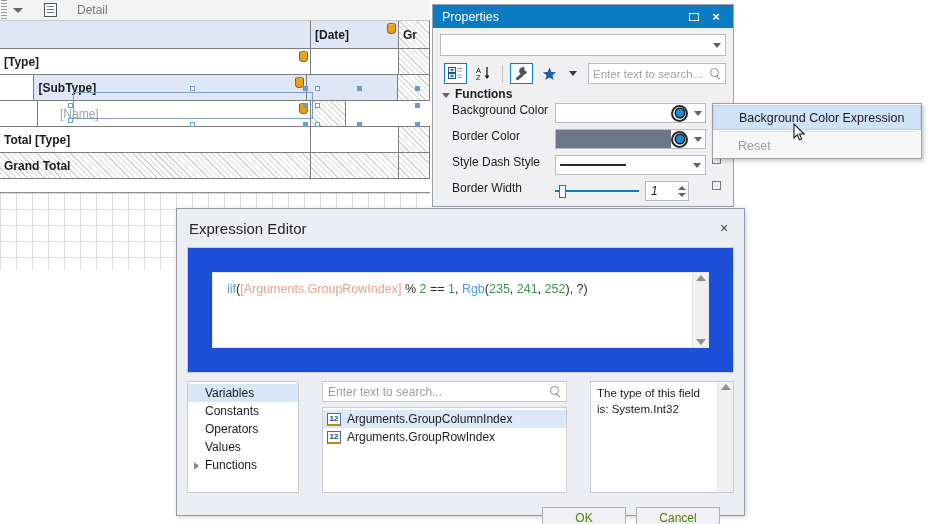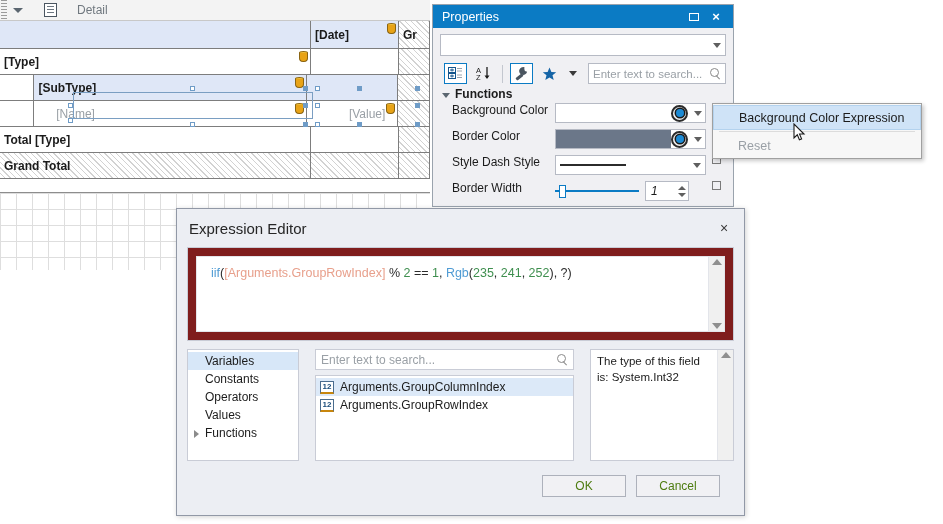--- a/index.html
+++ b/index.html
@@ -217,21 +217,21 @@
   }
   .ed-title {
     height: 38px; display: flex; align-items: center; padding: 0 10px 0 12px;
     font-size: 15px; color: #262626;
   }
   .ed-title .spacer { flex: 1; }
   .ed-close { font-size: 14px; color: #3a3a3a; width: 20px; text-align: center; }
   .ed-inner { margin: 0 10px; }
 
   .ed-exprwrap {
-    background: #7f1d1d; border: 1px solid #c9ccd6; padding: 8px;
+    background: #1d4ed8; border: 1px solid #c9ccd6; padding: 24px;
   }
   .ed-exprbox {
     background: #ffffff; border: 1px solid #e3e5ea;
     height: 76px; position: relative; display: flex;
   }
   .ed-exprtext {
     flex: 1; padding: 8px 6px 0 14px; font-size: 12.5px; line-height: 1.4;
     white-space: pre;
   }
   .sx-fn { color: #4f9bd4; }
@@ -242,21 +242,21 @@
 
   .vscroll {
     width: 16px; background: #f0f0f0; border-left: 1px solid #e3e5ea;
     display: flex; flex-direction: column; justify-content: space-between; align-items: center;
     padding: 2px 0;
   }
   .vscroll .up, .vscroll .dn { width: 0; height: 0; border-left: 5px solid transparent; border-right: 5px solid transparent; }
   .vscroll .up { border-bottom: 6px solid #8f8f8f; }
   .vscroll .dn { border-top: 6px solid #8f8f8f; }
 
-  .ed-cols { display: flex; gap: 16px; margin-top: 8px; height: 112px; }
+  .ed-cols { display: flex; gap: 23px; margin-top: 8px; height: 112px; }
   .ed-cat {
     width: 112px; background: #ffffff; border: 1px solid #c9ccd6; padding-top: 2px;
   }
   .cat-item {
     height: 18px; display: flex; align-items: center; padding-left: 17px; font-size: 12px;
     position: relative;
   }
   .cat-item.sel { background: #d7e7f8; }
   .cat-item .tri {
     position: absolute; left: 6px; top: 6px; width: 0; height: 0;
@@ -353,27 +353,20 @@
             </span>
         </div>
         <div class="mcell hdr-blue c-d"></div>
         <div class="mcell hatched c-e"></div>
       </div>
 
       <div class="mrow rowh26">
         <div class="mcell c-a"></div>
         <div class="mcell" style="width:273px;flex:none;padding-left:22px;">
           <span class="ph">[Name]</span>
-          <span class="smarttag">
-              <i class="cyl-top"></i>
-              <i class="cyl-body"></i>
-            </span>
-        </div>
-        <div class="mcell c-d" style="justify-content:flex-end;padding-right:12px;">
-          <span class="ph">[Value]</span>
           <span class="smarttag">
               <i class="cyl-top"></i>
               <i class="cyl-body"></i>
             </span>
         </div>
         <div class="mcell hatched c-e"></div>
       </div>
 
 
       <div class="mrow rowh26">

